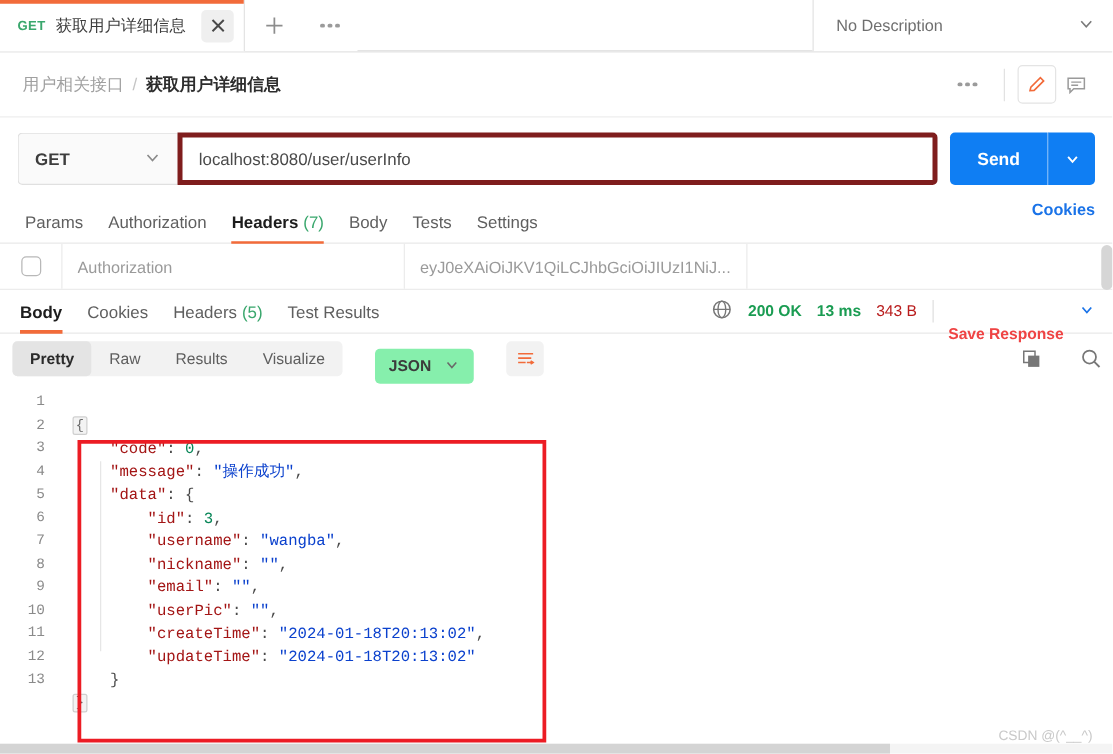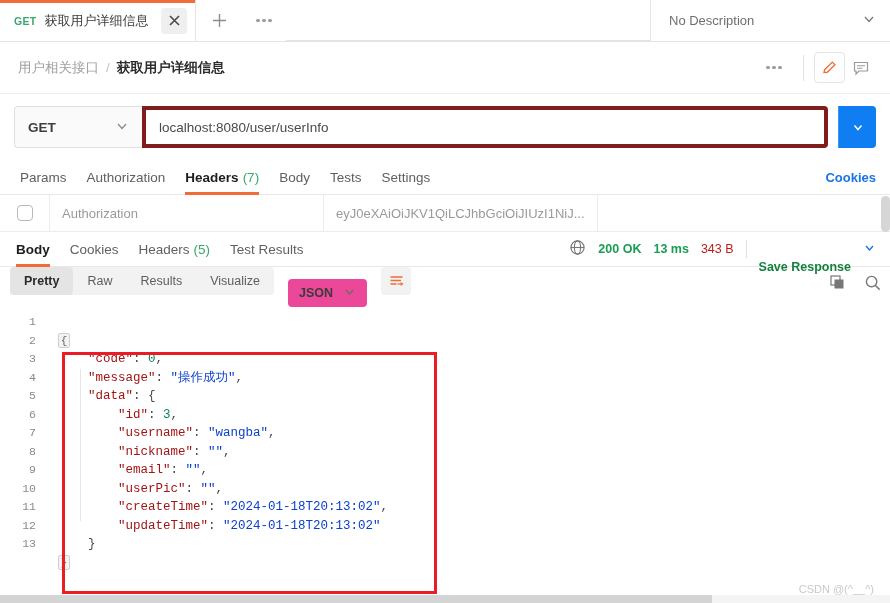--- a/index.html
+++ b/index.html
@@ -116,21 +116,21 @@
     display: flex; align-items: center;
   }
   .send-caret {
     background: #0f7ef3; width: 38px; border-radius: 0 4px 4px 0;
     display: flex; align-items: center; justify-content: center;
     border-left: 1px solid #3b95f5;
   }
 
   
   .reqtabs {
-    display: flex; align-items: center;
+    display: flex; align-items: flex-start;
     padding: 0 14px 0 10px;
     border-bottom: 1px solid #e9e9e9;
     height: 35px;
   }
   .rtab {
     position: relative; font-size: 13.5px; color: #5f5f5f;
     padding: 0 10px; height: 35px; display: flex; align-items: center;
     white-space: nowrap;
   }
   .rtab.active { color: #1d1d1d; font-weight: bold; }
@@ -160,29 +160,29 @@
   .resprow {
     display: flex; align-items: center; height: 35px;
     padding: 0 14px 0 6px;
     border-bottom: 1px solid #e9e9e9;
   }
   .resp-meta { display: flex; align-items: center; gap: 12px; font-size: 12.5px; }
   .ok { color: #1a9c52; font-weight: bold;}
   .ms { color: #1a9c52; font-weight: bold;}
   .bytes { color: #b91c1c; font-weight: normal;}
   .meta-sep { width: 1px; height: 18px; background: #e0e0e0; }
-  .save-resp { color: #15803d; font-size: 12.5px; font-weight: bold; margin-top: 36px; }
-
-  
-  .bodybar { display: flex; align-items: flex-start; height: 40px; padding: 0 2px 0 10px; gap: 4px;}
+  .save-resp { color: #ef4444; font-size: 12.5px; font-weight: bold; margin-top: 36px; }
+
+  
+  .bodybar { display: flex; align-items: center; height: 40px; padding: 0 2px 0 10px; gap: 16px;}
   .pill-group { display: flex; background: #f2f2f2; border-radius: 4px; height: 28px; align-items: center; }
   .pill { font-size: 12.5px; color: #5e5e5e; padding: 0 14px; height: 28px; display:flex; align-items:center; border-radius: 4px;}
   .pill.sel { background: #e4e4e4; color: #2a2a2a; font-weight: bold;}
   .json-sel {
-    display: flex; align-items: center; gap: 10px; background: #ec4899;
+    display: flex; align-items: center; gap: 10px; background: #86efac;
     border-radius: 4px; height: 28px; padding: 0 11px; margin-left: 10px;
     font-size: 12.5px; color: #3b3b3b; font-weight: bold; margin-top: 12px;
   }
   .wrap-btn {
     width: 30px; height: 28px; background: #f2f2f2; border-radius: 4px;
     margin-left: 10px; display:flex; align-items:center; justify-content:center;
   }
   .bodybar-spacer { flex: 1; }
 
   
@@ -307,20 +307,21 @@
       <span>
         <svg width="14" height="14" viewBox="0 0 14 14">
             <path d="M3 5 L7 9.5 L11 5" stroke="#8a8a8a" stroke-width="1.3" fill="none"></path>
           </svg>
       </span>
     </div>
     <div class="url-box">
       <span>localhost:8080/user/userInfo</span>
     </div>
     <div class="send-grp">
+      <div class="send-btn">Send</div>
       <div class="send-caret">
         <svg width="14" height="14" viewBox="0 0 14 14">
             <path d="M3.5 5.5 L7 9.5 L10.5 5.5" stroke="#ffffff" stroke-width="1.5" fill="none"></path>
           </svg>
       </div>
     </div>
   </div>
 
   <div class="reqtabs">
     <div class="rtab">

